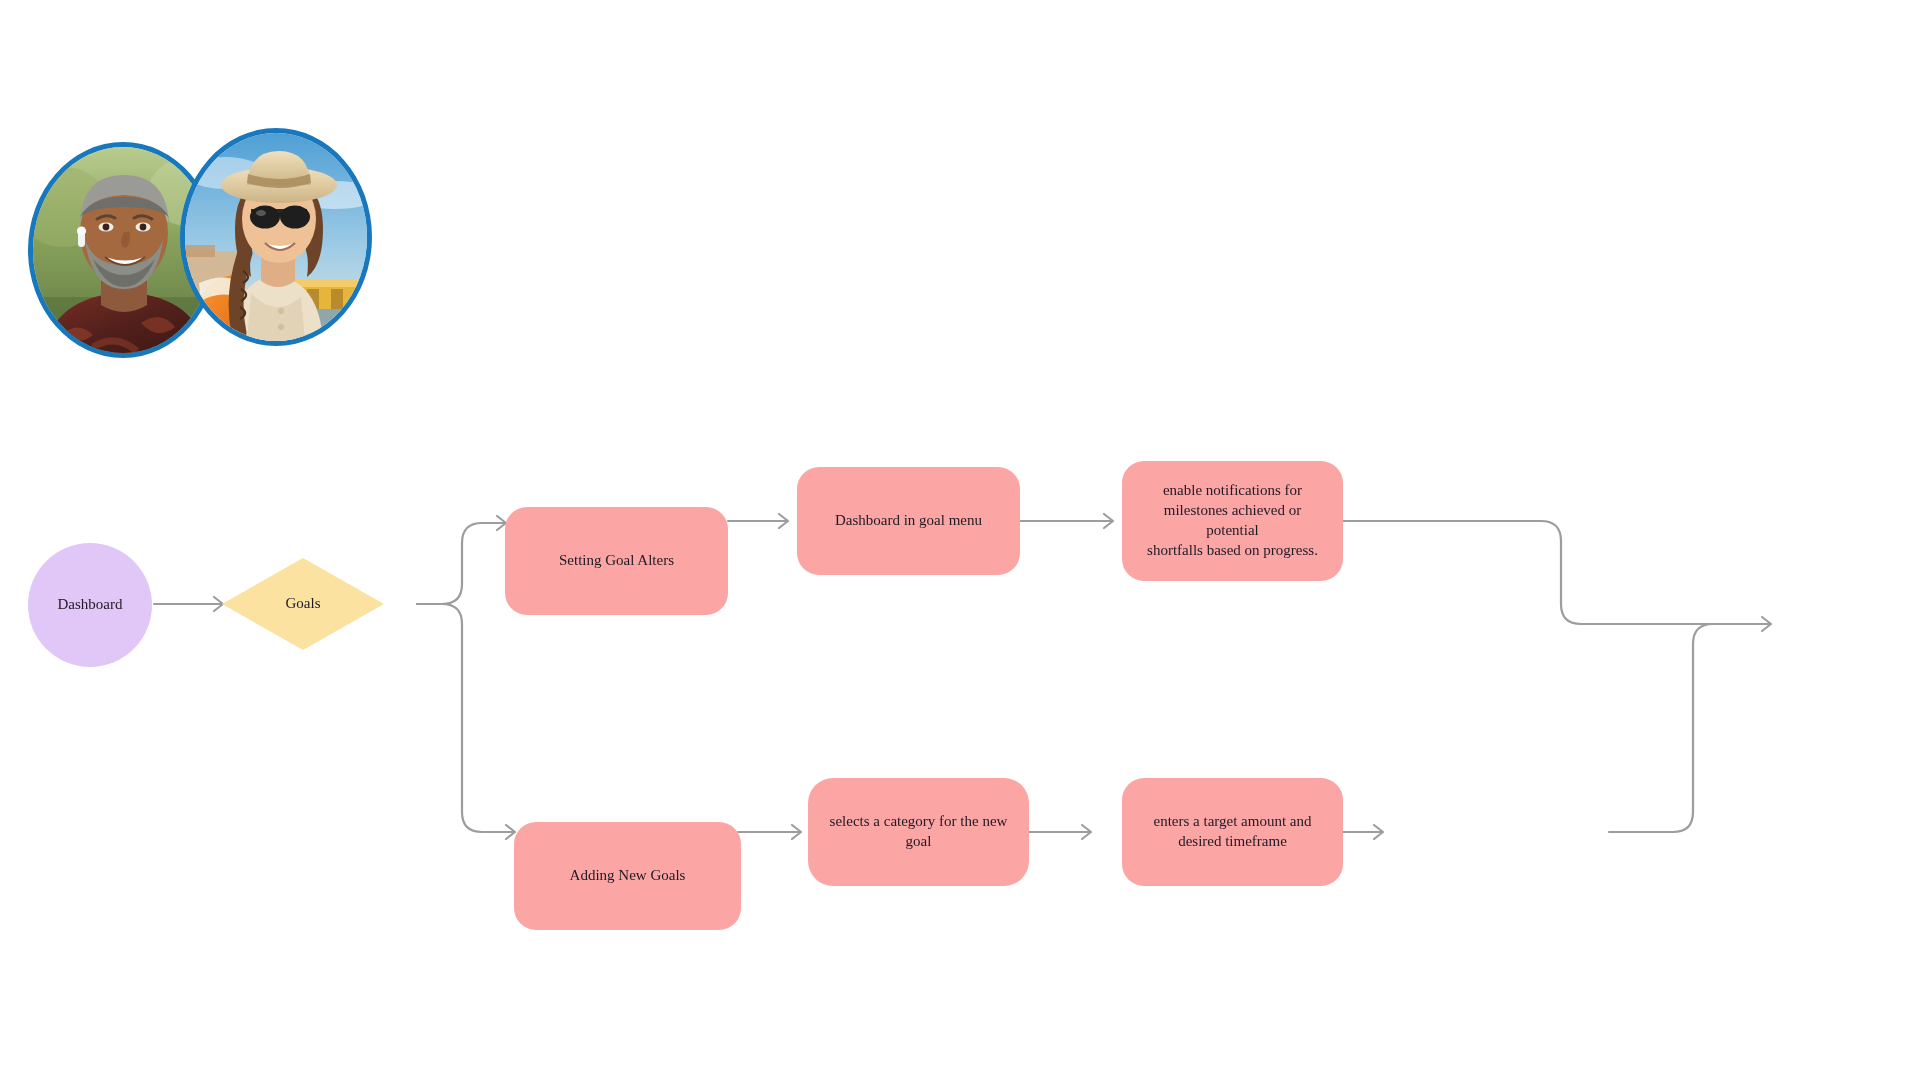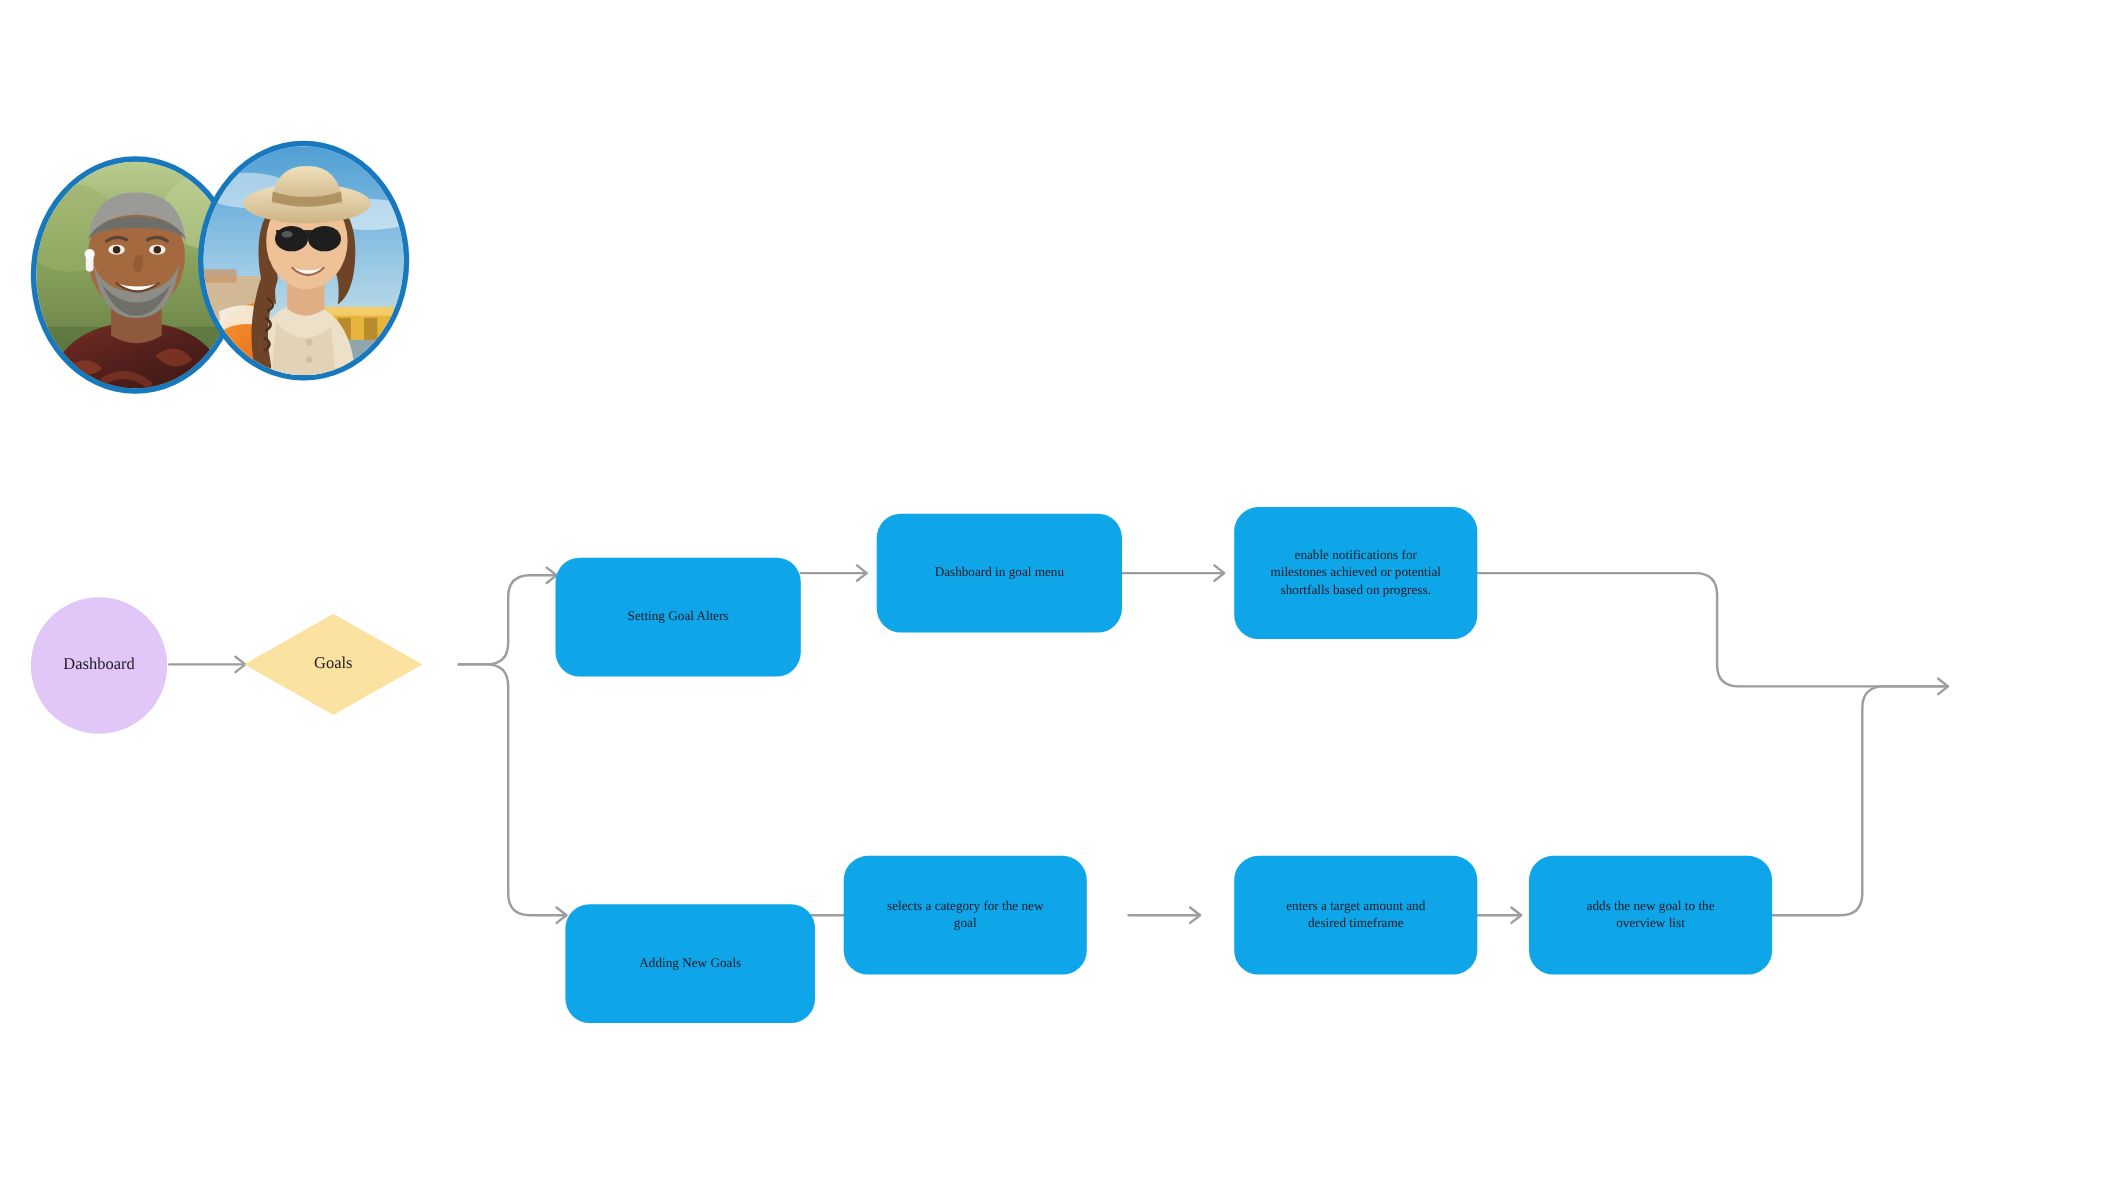--- a/index.html
+++ b/index.html
@@ -80,23 +80,23 @@
   }
 
   .node-circle {
     border-radius: 50%;
     background: #e0c7f7;
     font-size: 15px;
   }
   .node-circle .node-label { padding: 0 14px; }
 
   .node-process {
-    background: #0ea5e9;
+    background: #fca5a5;
     border-radius: 22px;
-    font-size: 12px;
+    font-size: 15px;
   }
   .node-process .node-label { padding: 0 16px; }
 
   .node-decision {
     width: 162px;
     height: 92px;
     background: transparent;
     font-size: 15px;
   }
   .diamond-shape {
@@ -285,29 +285,25 @@
   <div class="node node-process" id="n-notifications" style="left:1122px; top:461px; width:221px; height:120px;">
     <span class="node-label">enable notifications for
 milestones achieved or potential
 shortfalls based on progress.</span>
   </div>
 
   <div class="node node-process" id="n-adding-goals" style="left:514px; top:778px; width:227px; height:108px;margin-top:44px;">
     <span class="node-label">Adding New Goals</span>
   </div>
 
-  <div class="node node-process" id="n-select-cat" style="left:767px; top:778px; width:221px; height:108px;">
+  <div class="node node-process" id="n-select-cat" style="left:808px; top:778px; width:221px; height:108px;border-radius:25px;">
     <span class="node-label">selects a category for the new
 goal</span>
   </div>
 
   <div class="node node-process" id="n-target-amount" style="left:1098px; top:778px; width:221px; height:108px;margin-left:24px;">
     <span class="node-label">enters a target amount and
 desired timeframe</span>
   </div>
 
-  <div class="node node-process" id="n-add-overview" style="left:1390px; top:778px; width:221px; height:108px;">
-    <span class="node-label">adds the new goal to the
-overview list</span>
-  </div>
 
 
 </div>
 
 </body></html>

